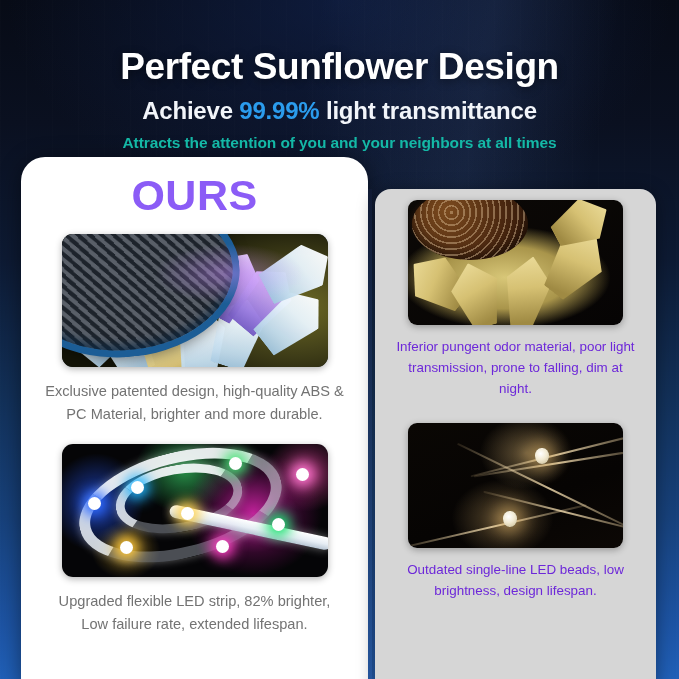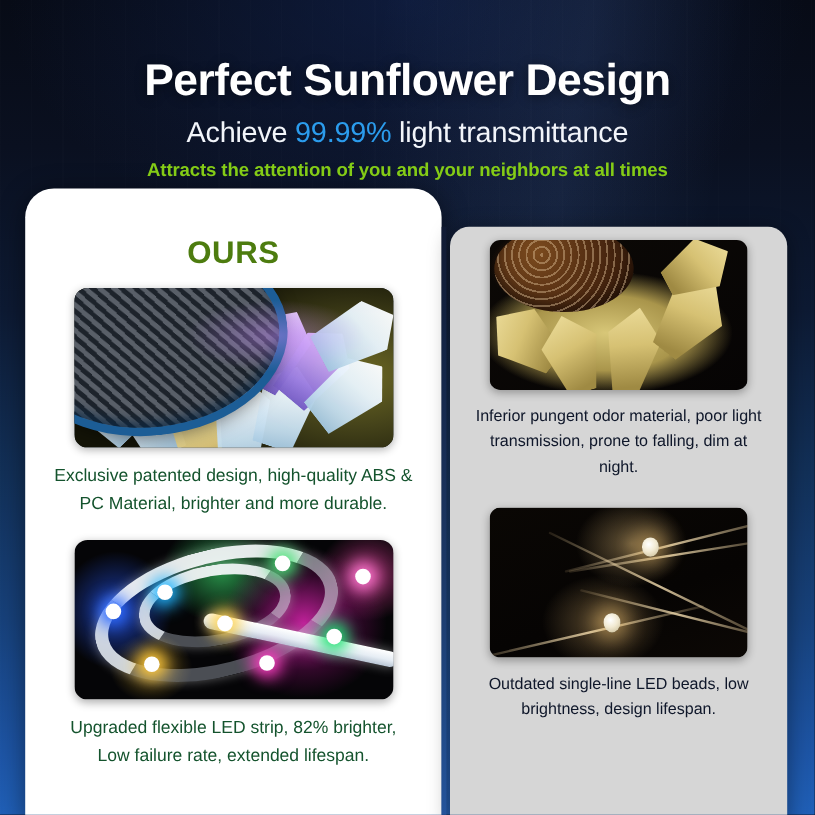--- a/index.html
+++ b/index.html
@@ -41,28 +41,28 @@
   
   #header { position:absolute; top:16px; left:0; width:679px; text-align:center; z-index:5; }
   #title {
     margin-top:30px;
     font-size:37px; font-weight:bold; color:#ffffff;
     letter-spacing:-.4px;
     text-shadow:0 2px 10px rgba(0,0,0,.45);
   }
   #subtitle {
     margin-top:9px;
-    font-size:24px; font-weight:normal; color:#f2f5fa;
+    font-size:24px; font-weight:bold; color:#f2f5fa;
     letter-spacing:-.2px;
     text-align:center;
   }
   #subtitle .hl { color:#2b9ced; }
   #tagline {
     margin-top:9px;
-    font-size:15.5px; font-weight:bold; color:#84cc16;
+    font-size:15.5px; font-weight:bold; color:#14b8a6;
     letter-spacing:-.1px;
   }
 
   
   #cards { position:absolute; top:0; left:0; width:679px; height:679px; z-index:4; }
 
   .card { position:absolute; }
 
   #ours-card {
     left:21px; top:157px; width:347px; height:530px;
@@ -71,40 +71,40 @@
     box-shadow:0 3px 22px rgba(0,0,0,.45);
   }
   #others-card {
     left:375px; top:189px; width:281px; height:498px;
     background:#d6d6d6;
     border-radius:16px 16px 0 0;
     box-shadow:0 3px 18px rgba(0,0,0,.40);
   }
 
   .card-title { text-align:center; font-weight:bold; }
-  #ours-title  { margin-top:38px; font-size:26px; color:#4d7c0f; letter-spacing:.5px; }
+  #ours-title  { margin-top:14px; font-size:43px; color:#8b5cf6; letter-spacing:.5px; }
   #others-title{ margin-top:23px; font-size:28px; color:#3c3c3c; letter-spacing:.3px; }
 
   .photo {
     position:relative;
     border-radius:11px;
     overflow:hidden;
     box-shadow:0 2px 7px rgba(0,0,0,.30);
   }
   .ours-photo   { width:266px; height:133px; margin:14px auto 0; }
   .others-photo { width:215px; height:125px; margin:11px auto 0; border-radius:9px; }
 
-  .caption { text-align:center; color:#14532d; }
+  .caption { text-align:center; color:#737373; }
   .ours-caption {
     width:300px; margin:13px auto 0;
     font-size:14.6px; line-height:23px;
   }
   .others-caption {
     width:240px; margin:11px auto 0;
-    font-size:13.4px; line-height:21px; color:#0f172a;
+    font-size:13.4px; line-height:21px; color:#6d28d9;
   }
 
   
   .art-crystal {
     width:100%; height:100%;
     background:
       radial-gradient(ellipse 58% 70% at 88% 55%, #6e6a24 0%, #45431a 45%, #141407 100%),
       linear-gradient(150deg,#1b2a3a 0%,#0d1620 100%);
   }
   .cf-disc {

